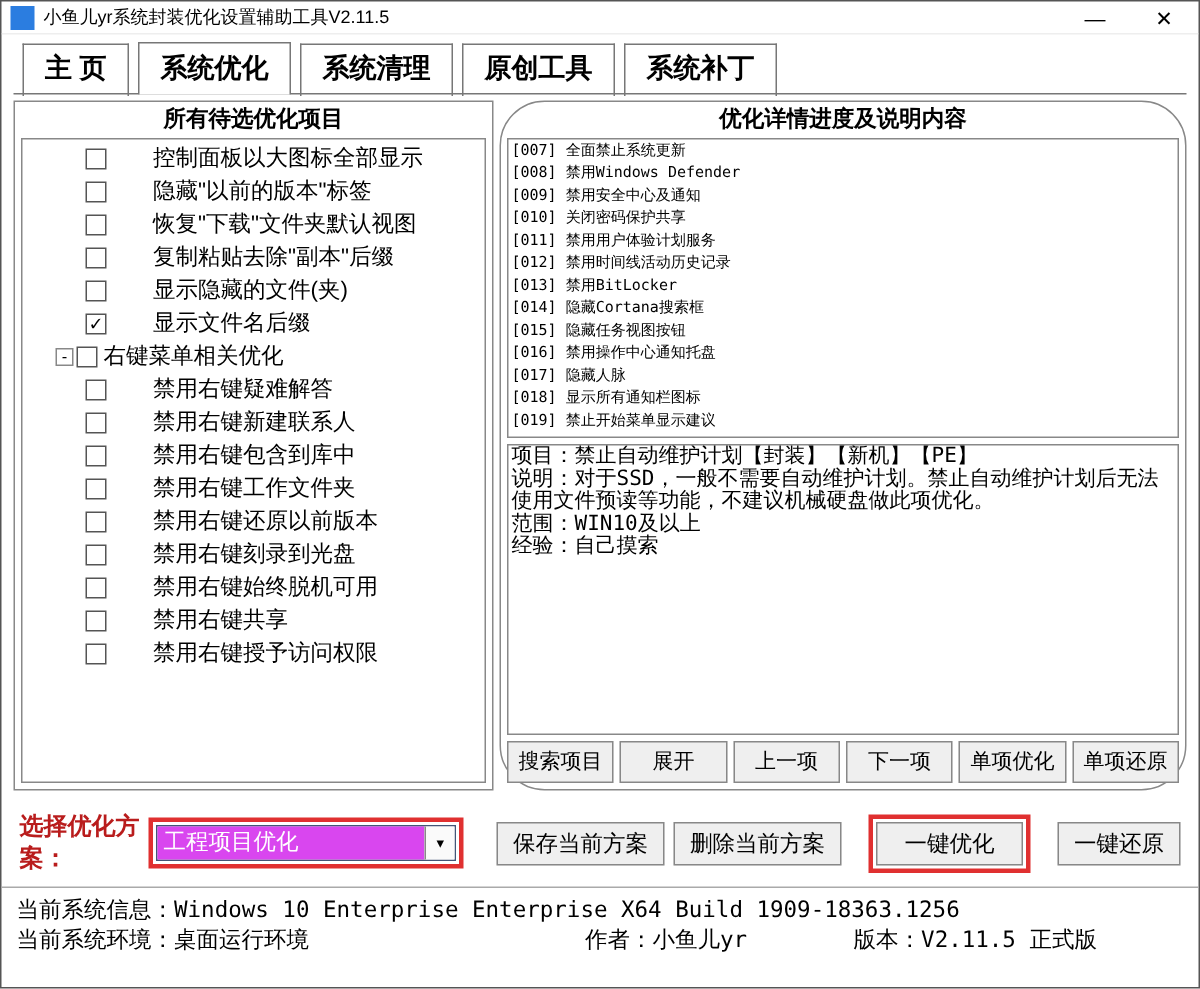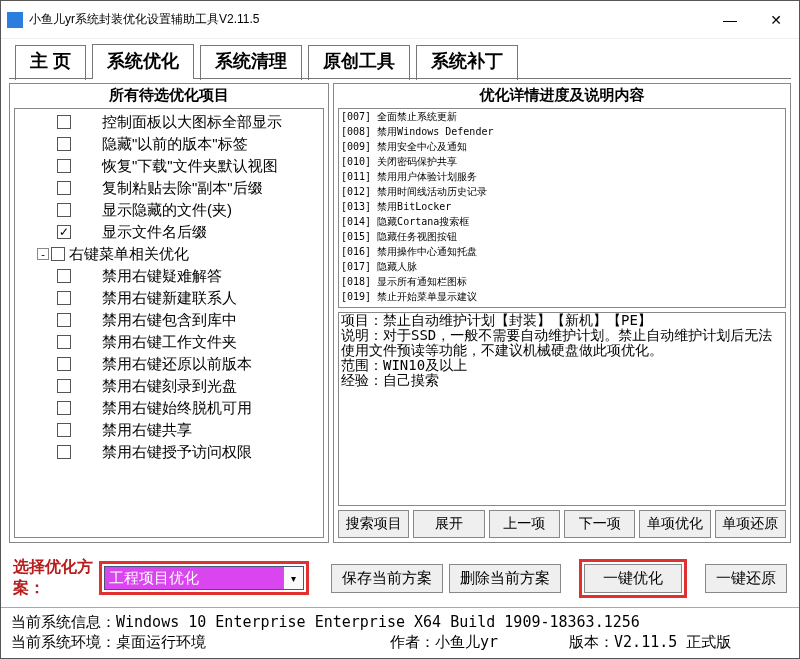--- a/index.html
+++ b/index.html
@@ -1,29 +1,29 @@
 <!DOCTYPE html>
 <html><head>
 <meta charset="utf-8">
 <style>
   * { box-sizing: border-box; margin: 0; padding: 0; }
   body { font-family: "Microsoft YaHei", SimSun, sans-serif; font-size: 13px; background: #fff; width: 800px; height: 659px; overflow: hidden; border: 1px solid #555; }
-  .titlebar { height: 38px; display: flex; align-items: center; padding: 0 0 0 6px; border-bottom: 1px solid #eee; }
+  .titlebar { height: 22px; display: flex; align-items: center; padding: 0 0 0 6px; border-bottom: 1px solid #eee; }
   .titlebar-icon { width: 16px; height: 16px; background: #2b7de0; margin-right: 6px; display:inline-block; }
   .titlebar-title { flex: 1; font-size: 12px; }
   .titlebar-btns { display: flex; }
   .titlebar-btn { width: 46px; height: 30px; display: flex; align-items: center; justify-content: center; font-size: 14px; font-family: Arial; }
   .tabs { display: flex; padding: 4px 8px 0 14px; gap: 6px; }
   .tab { border: 1px solid #777; border-bottom: none; padding: 4px 14px 6px; font-size: 18px; font-weight: bold; background: #fff; position: relative; top: 1px; z-index:2;}
   .tab.inactive { top: 2px; padding-top:3px; padding-bottom:5px; background:#fff; z-index:0;}
   .tabline { border-top: 1px solid #777; margin: 0 8px; position:relative; z-index:1;}
   .main { display: flex; padding: 4px 8px 6px 8px; gap: 4px; height: 470px; }
   .panel { border: 1px solid #888; display: flex; flex-direction: column; }
   .left-panel { width: 320px; }
-  .right-panel { flex: 1; }
+  .right-panel { flex: 1; border-radius: 30px; }
   .panel-header { text-align: center; font-weight: bold; font-size: 15px; padding: 2px 0 3px; }
   .tree-wrap { flex:1; display:flex; border-top: none; }
   .tree { flex:1; overflow-y: scroll; overflow-x: hidden; border: 1px solid #888; margin: 0 4px 4px 4px; padding: 2px 0 2px 2px; font-size: 15px; line-height: 22px; background:#fff; position:relative;}
   .tree-row { white-space: nowrap; display:flex; align-items:center; }
   .indent1 { padding-left: 40px; gap: 27px; }
   .indent0 { padding-left: 20px; }
   .expander { width:12px; height:12px; border:1px solid #888; display:inline-flex; align-items:center; justify-content:center; font-size:11px; line-height:11px; margin-right:2px; background:#fff; font-family:Arial;}
   .cb { width:14px; height:14px; border:1px solid #555; display:inline-flex; align-items:center; justify-content:center; margin-right:4px; font-size:12px; line-height:12px; background:#fff;}
   .cb.checked::after { content:"✓"; }
   .detail-top { border:1px solid #888; margin: 0 4px 4px 4px; height: 200px; overflow-y: scroll; font-family: SimSun, monospace; font-size:10px; line-height:15px; padding:0 2px; white-space:nowrap;}

